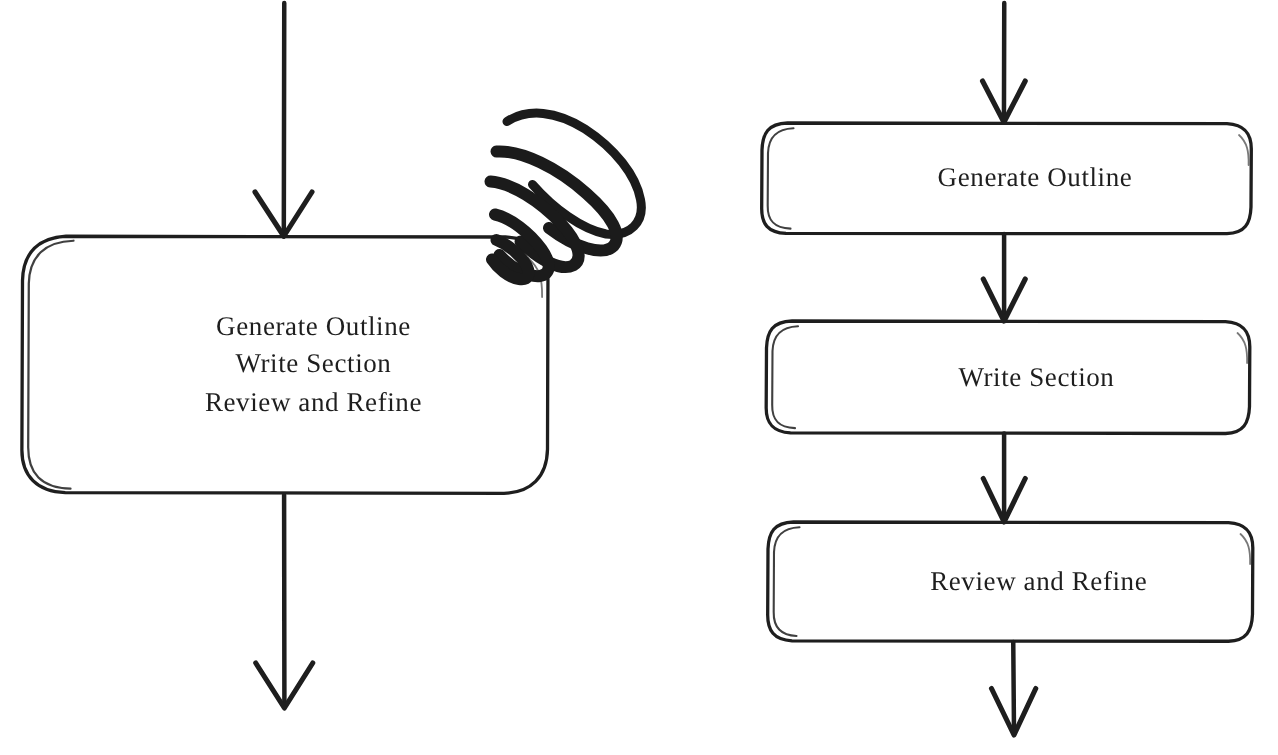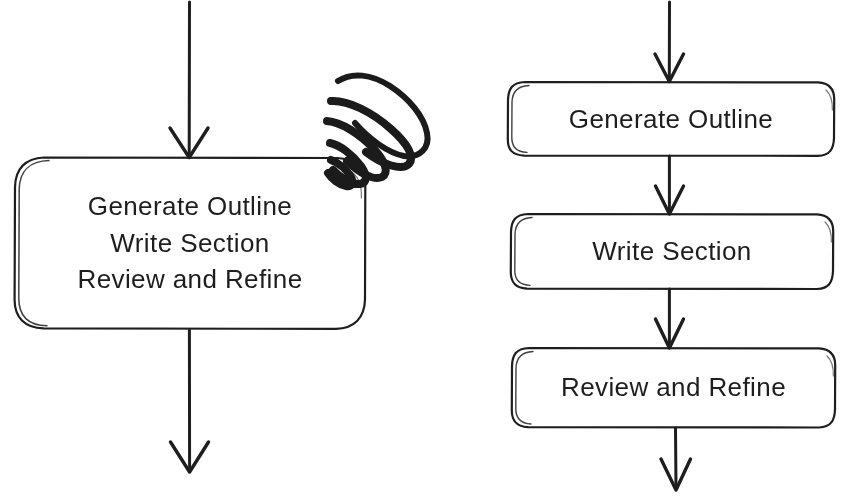--- a/index.html
+++ b/index.html
@@ -28,26 +28,27 @@
     height: 503px;
   }
   .node-label {
     position: absolute;
     display: flex;
     flex-direction: column;
     align-items: center;
     justify-content: center;
     text-align: center;
     color: #1e1e1e;
-    font-family: Liberation Sans, sans-serif;
-    font-size: 26px;
+    font-family: Liberation Serif, serif;
+    font-size: 18px;
     line-height: 1.42;
     letter-spacing: 0.4px;
     white-space: nowrap;
     pointer-events: none;
+    margin-left: 19px;
   }
   .node-label span {
     display: block;
   }
   .hit {
     position: absolute;
     background: transparent;
   }
 </style>
 </head>

